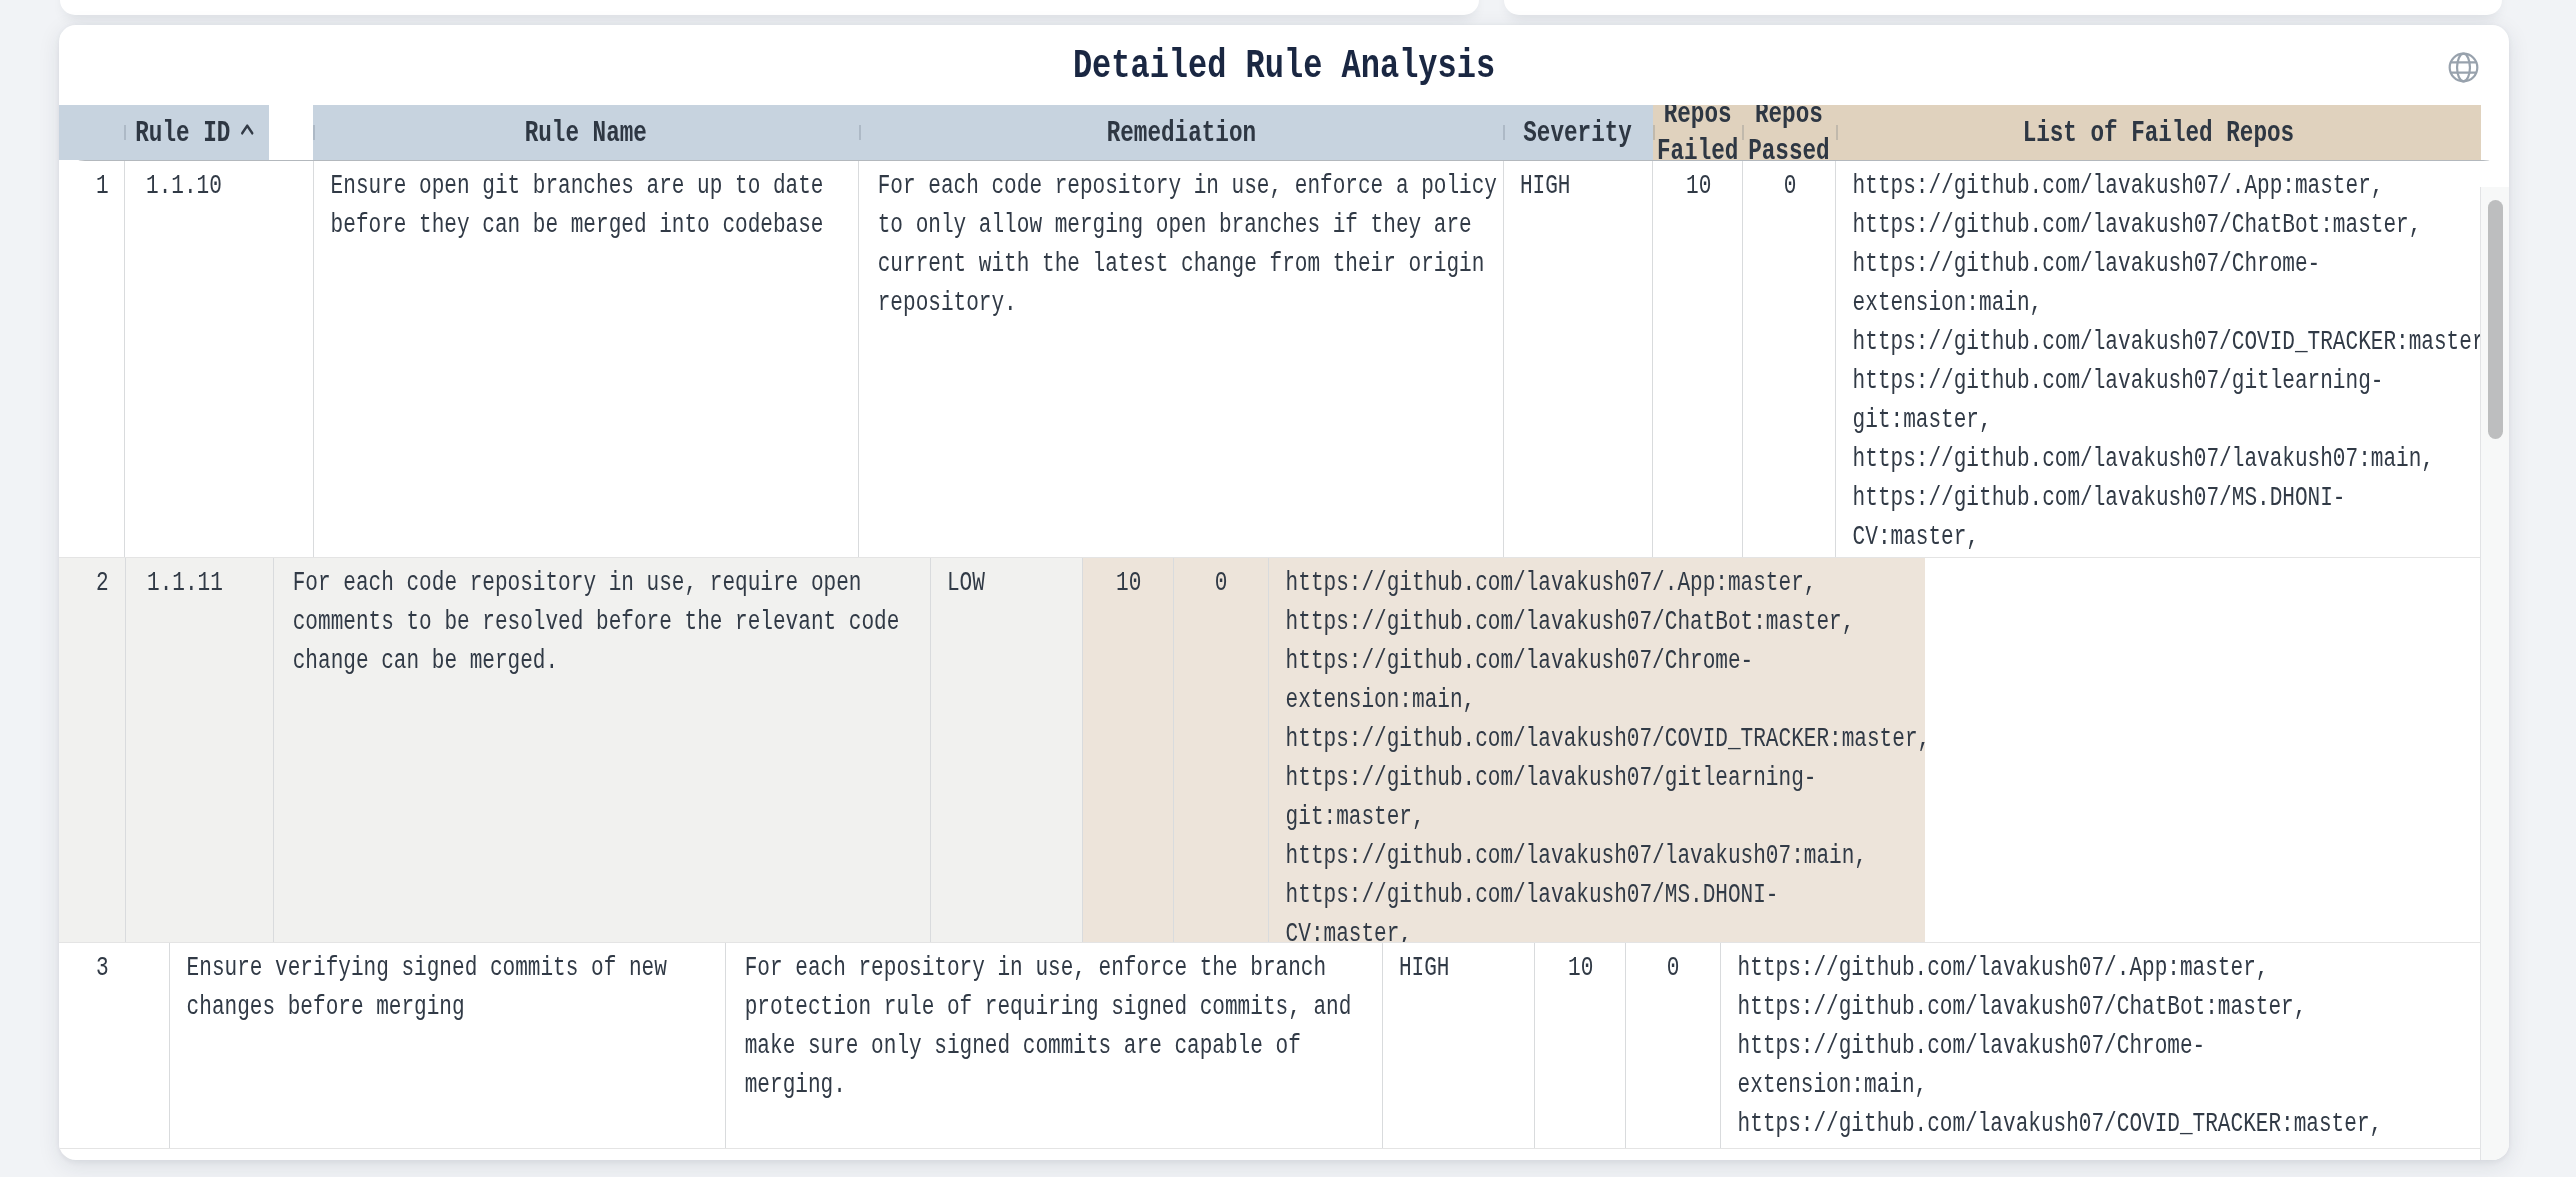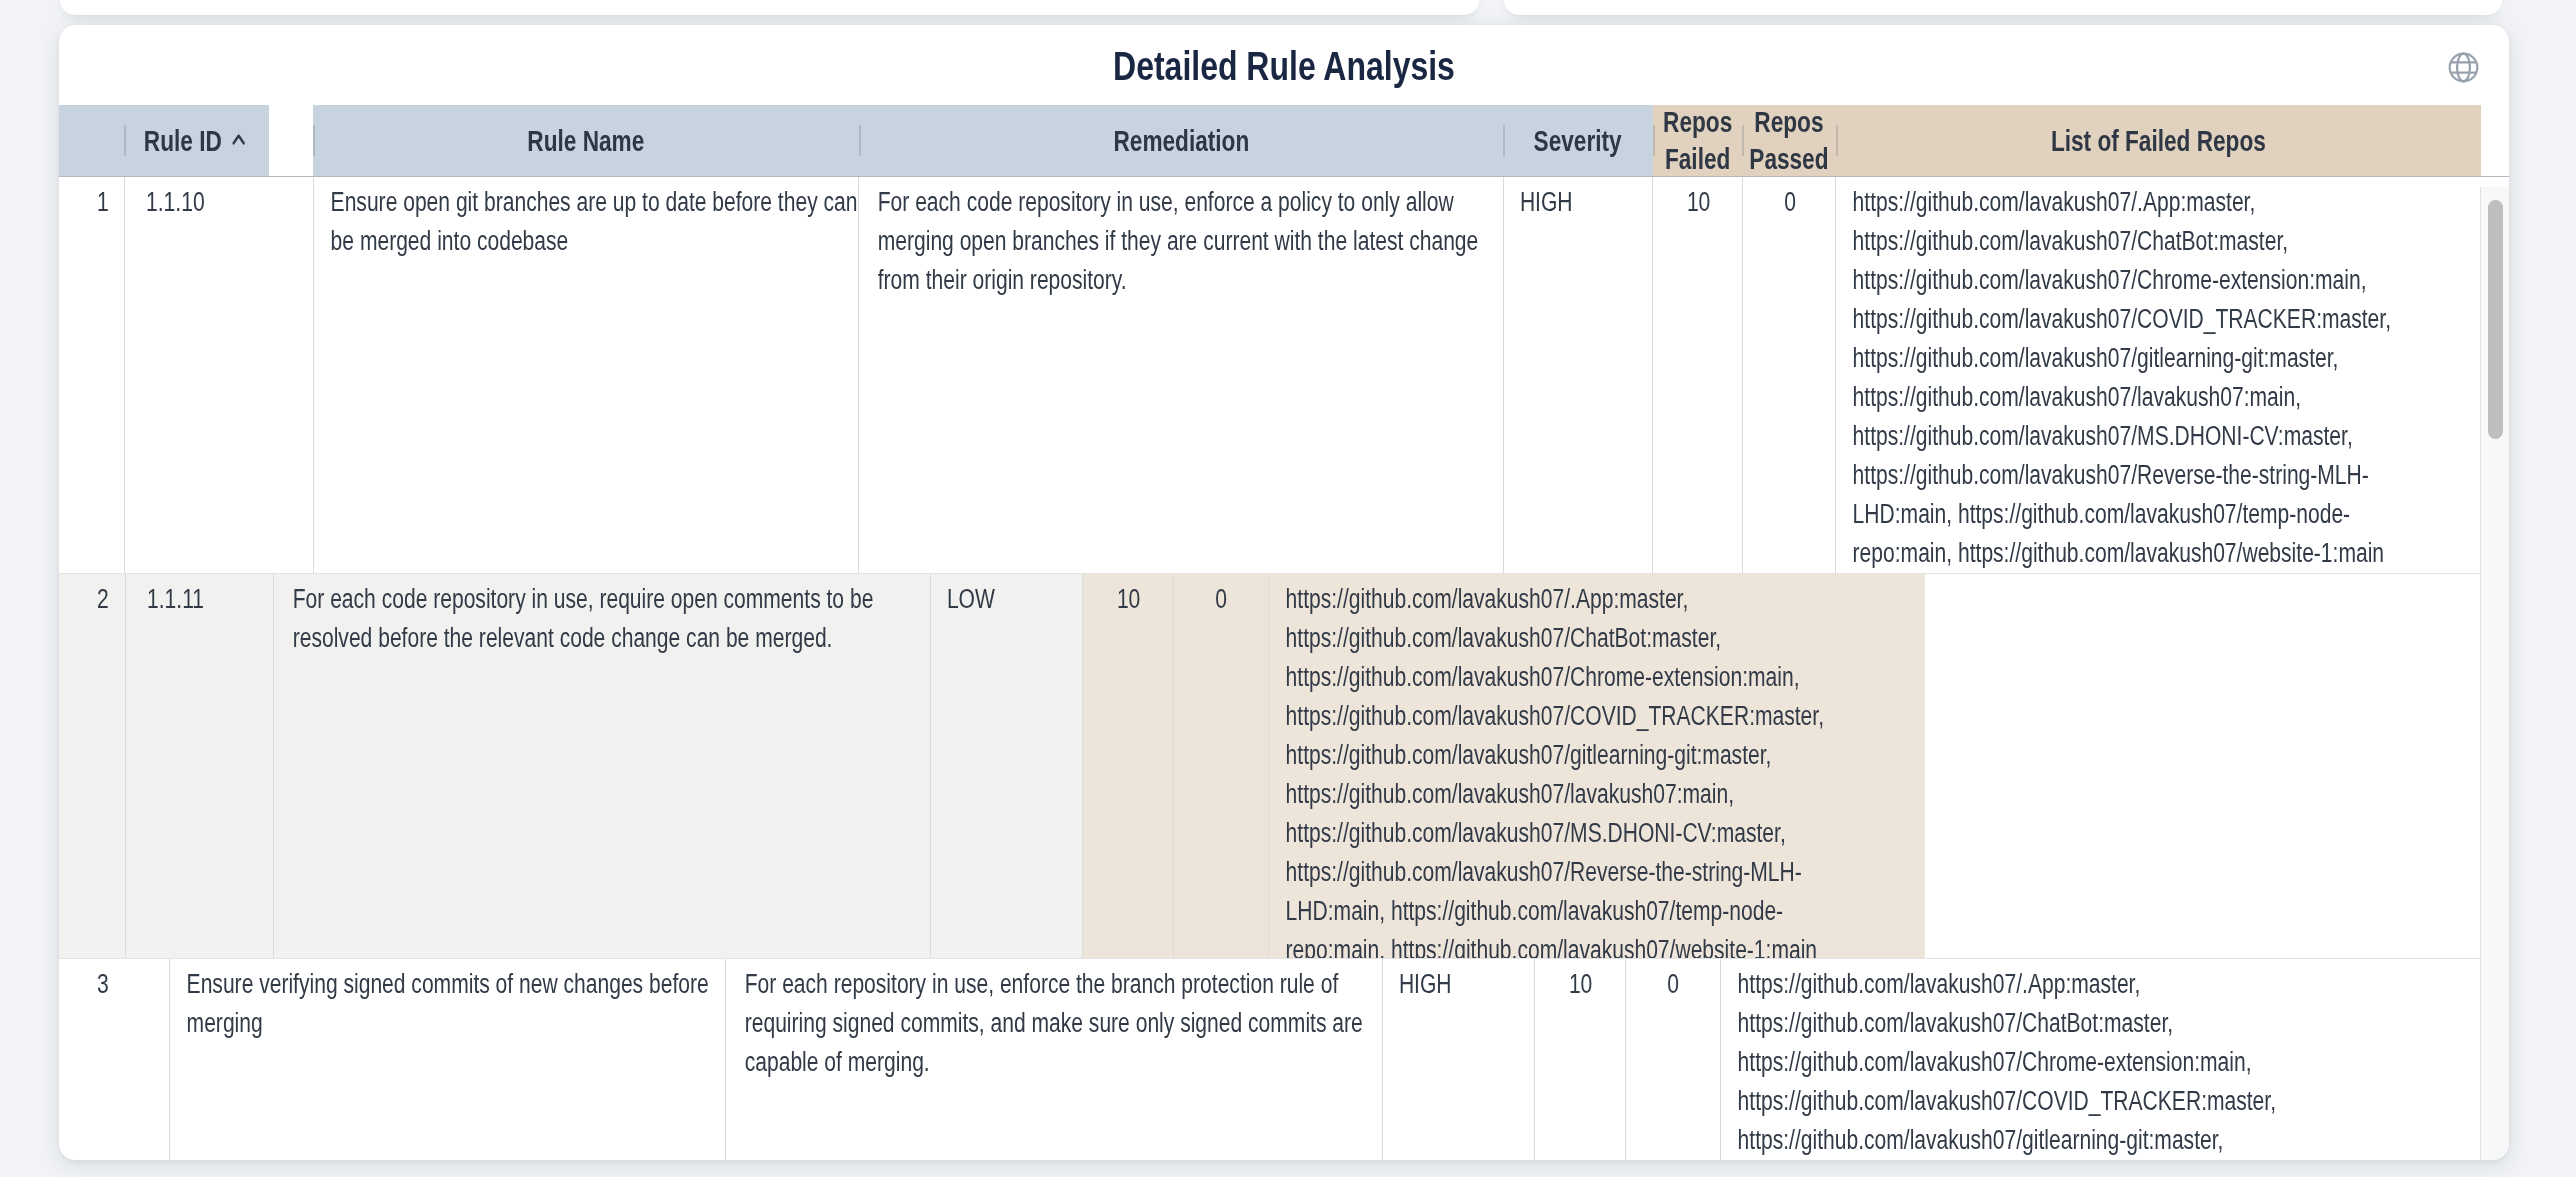--- a/index.html
+++ b/index.html
@@ -18,34 +18,35 @@
   }
   .top-card.left  { left: 60px;   width: 1419px; }
   .top-card.right { left: 1504px; width: 998px; }
 
   .card {
     position: absolute; left: 59px; top: 25px;
     width: 2450px; height: 1135px;
     background: #ffffff; border-radius: 16.7px;
     box-shadow: 0 5.6px 22px rgba(30,40,60,0.10), 0 1.9px 5.6px rgba(30,40,60,0.06);
     overflow: hidden;
+    font-family: Liberation Mono, monospace;
   }
   .title {
     position: absolute; left: 0; top: 0;
     width: 3141px; height: 80px; line-height: 82px;
     text-align: center;
     font-size: 41px; font-weight: 700;
     color: var(--title-text, #1a2742);
     transform: scaleX(0.78); transform-origin: 0 0;
   }
   .globe-btn { position: absolute; top: 25px; right: 28px; width: 35px; height: 35px; cursor: pointer; }
 
   .grid { position: absolute; left: 0; top: 80px; right: 0; bottom: 0; }
 
-  .hrow { display: flex; height: 72px; border-bottom: 1.9px solid #b3b8bd; width: 2450px; }
+  .hrow { display: flex; height: 56px; border-bottom: 1.9px solid #b3b8bd; width: 2450px; border-radius: 26px; }
   .hcell {
     position: relative; overflow: hidden;
     background: var(--header-blue, #c7d3df);
   }
   .hcell.tan { background: var(--header-tan, #e0d2be); }
   .hcell + .hcell::before {
     content: ""; position: absolute; left: 0; top: 20.4px; bottom: 20.4px; width: 1.9px;
     background: rgba(80,95,110,0.22);
   }
   .hspacer { width: 29px; background: #ffffff; }

